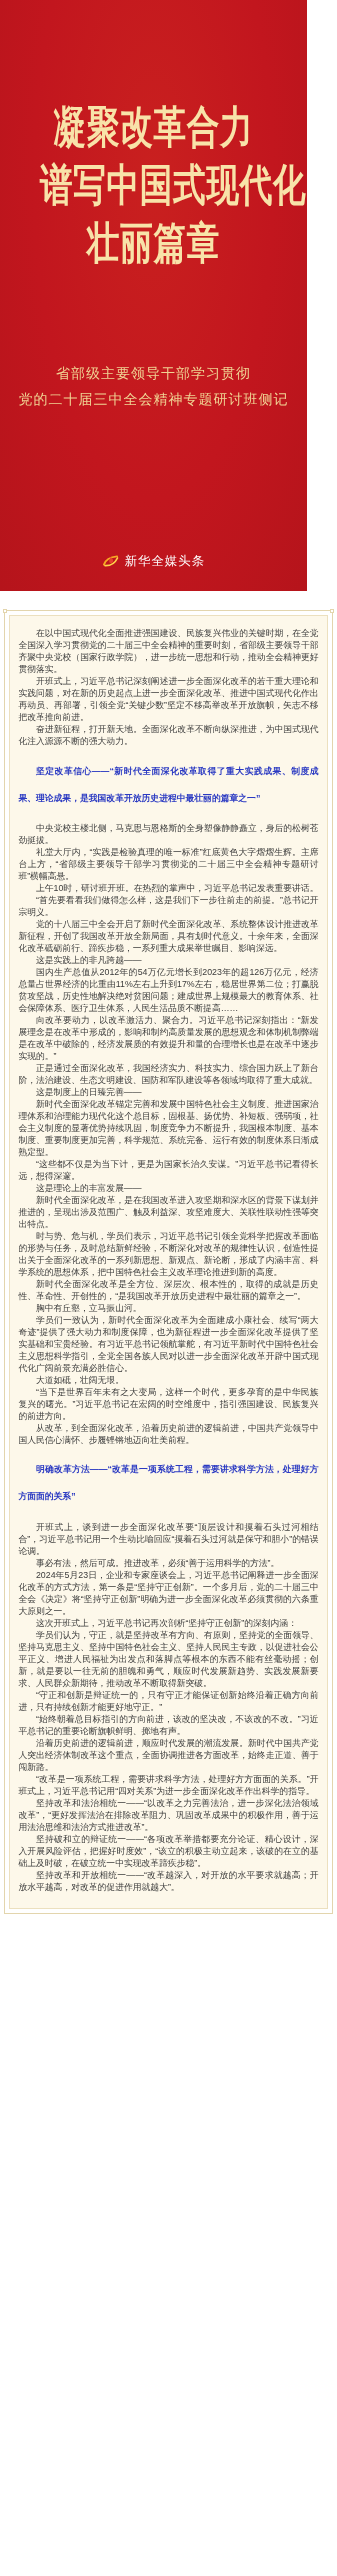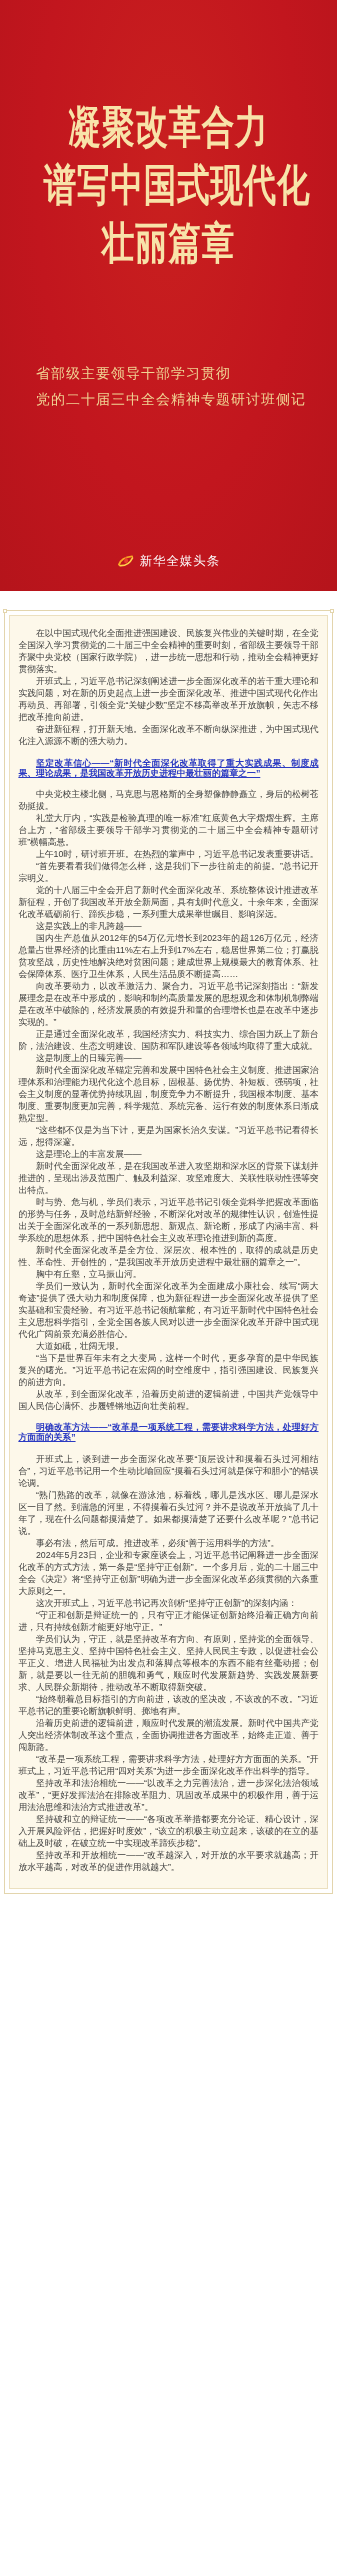--- a/index.html
+++ b/index.html
@@ -18,21 +18,21 @@
     width:337px;
     min-height:3123px;
     font-family:"Liberation Sans","DejaVu Sans",sans-serif;
     color:var(--body-text);
     margin:0 auto;
   }
 
   
   .banner{
     position:relative;
-    width:337px;
+    width:307px;
     height:591px;
     background:radial-gradient(ellipse at 50% 30%, #c9201f 0%, var(--banner-bg) 55%, #b5141b 100%);
     overflow:hidden;
   }
   .banner-title{
     padding-top:99px;
     text-align:center;
   }
   .banner-title .t-line{
     font-family:"Liberation Serif","DejaVu Serif",serif;
@@ -40,21 +40,21 @@
     font-size:44px;
     line-height:58px;
     color:var(--title-gold);
     transform:scaleX(0.74);
     transform-origin:center;
     white-space:nowrap;
     letter-spacing:1px;
   }
   .banner-subtitle{
     margin-top:87px;
-    padding-left:36px;
+    text-align:center;
   }
   .banner-subtitle .s-line{
     font-size:14px;
     line-height:26px;
     color:var(--subtitle-gold);
     letter-spacing:1px;
   }
   .banner-logo{
     position:absolute;
     left:0;right:0;
@@ -94,27 +94,26 @@
   }
   .body-para{
     font-size:8.8px;
     line-height:12px;
     text-align:justify;
     text-indent:2em;
     color:var(--body-text);
   }
   .sec-heading{
     font-size:8.8px;
-    line-height:10px;
+    line-height:27px;
     text-align:justify;
     text-indent:2em;
     font-weight:bold;
     color:var(--heading-blue);
     margin:10.3px 0;
-    text-decoration:underline;
   }
 </style>
 </head>
 <body>
 
 <div class="banner">
   <div class="banner-title">
     <div class="t-line">凝聚改革合力</div>
     <div class="t-line">谱写中国式现代化</div>
     <div class="t-line">壮丽篇章</div>
@@ -160,26 +159,25 @@
       <p class="body-para">新时代全面深化改革，是在我国改革进入攻坚期和深水区的背景下谋划并推进的，呈现出涉及范围广、触及利益深、攻坚难度大、关联性联动性强等突出特点。</p>
       <p class="body-para">时与势、危与机，学员们表示，习近平总书记引领全党科学把握改革面临的形势与任务，及时总结新鲜经验，不断深化对改革的规律性认识，创造性提出关于全面深化改革的一系列新思想、新观点、新论断，形成了内涵丰富、科学系统的思想体系，把中国特色社会主义改革理论推进到新的高度。</p>
       <p class="body-para">新时代全面深化改革是全方位、深层次、根本性的，取得的成就是历史性、革命性、开创性的，“是我国改革开放历史进程中最壮丽的篇章之一”。</p>
       <p class="body-para">胸中有丘壑，立马振山河。</p>
       <p class="body-para">学员们一致认为，新时代全面深化改革为全面建成小康社会、续写“两大奇迹”提供了强大动力和制度保障，也为新征程进一步全面深化改革提供了坚实基础和宝贵经验。有习近平总书记领航掌舵，有习近平新时代中国特色社会主义思想科学指引，全党全国各族人民对以进一步全面深化改革开辟中国式现代化广阔前景充满必胜信心。</p>
       <p class="body-para">大道如砥，壮阔无垠。</p>
       <p class="body-para">“当下是世界百年未有之大变局，这样一个时代，更多孕育的是中华民族复兴的曙光。”习近平总书记在宏阔的时空维度中，指引强国建设、民族复兴的前进方向。</p>
       <p class="body-para">从改革，到全面深化改革，沿着历史前进的逻辑前进，中国共产党领导中国人民信心满怀、步履铿锵地迈向壮美前程。</p>
       <p class="sec-heading">明确改革方法——“改革是一项系统工程，需要讲求科学方法，处理好方方面面的关系”</p>
       <p class="body-para">开班式上，谈到进一步全面深化改革要“顶层设计和摸着石头过河相结合”，习近平总书记用一个生动比喻回应“摸着石头过河就是保守和胆小”的错误论调。</p>
-      <p class="body-para">“熟门熟路的改革，就像在游泳池，标着线，哪儿是浅水区、哪儿是深水区一目了然。到湍急的河里，不得摸着石头过河？并不是说改革开放搞了几十年了，现在什么问题都摸清楚了。如果都摸清楚了还要什么改革呢？”总书记说。</p>
       <p class="body-para">事必有法，然后可成。推进改革，必须“善于运用科学的方法”。</p>
       <p class="body-para">2024年5月23日，企业和专家座谈会上，习近平总书记阐释进一步全面深化改革的方式方法，第一条是“坚持守正创新”。一个多月后，党的二十届三中全会《决定》将“坚持守正创新”明确为进一步全面深化改革必须贯彻的六条重大原则之一。</p>
       <p class="body-para">这次开班式上，习近平总书记再次剖析“坚持守正创新”的深刻内涵：</p>
+      <p class="body-para">学员们认为，守正，就是坚持改革有方向、有原则，坚持党的全面领导、坚持马克思主义、坚持中国特色社会主义、坚持人民民主专政，以促进社会公平正义、增进人民福祉为出发点和落脚点等根本的东西不能有丝毫动摇；创新，就是要以一往无前的胆魄和勇气，顺应时代发展新趋势、实践发展新要求、人民群众新期待，推动改革不断取得新突破。</p>
       <p class="body-para">“守正和创新是辩证统一的，只有守正才能保证创新始终沿着正确方向前进，只有持续创新才能更好地守正。”</p>
-      <p class="body-para">学员们认为，守正，就是坚持改革有方向、有原则，坚持党的全面领导、坚持马克思主义、坚持中国特色社会主义、坚持人民民主专政，以促进社会公平正义、增进人民福祉为出发点和落脚点等根本的东西不能有丝毫动摇；创新，就是要以一往无前的胆魄和勇气，顺应时代发展新趋势、实践发展新要求、人民群众新期待，推动改革不断取得新突破。</p>
       <p class="body-para">“始终朝着总目标指引的方向前进，该改的坚决改，不该改的不改。”习近平总书记的重要论断旗帜鲜明、掷地有声。</p>
       <p class="body-para">沿着历史前进的逻辑前进，顺应时代发展的潮流发展。新时代中国共产党人突出经济体制改革这个重点，全面协调推进各方面改革，始终走正道、善于闯新路。</p>
       <p class="body-para">“改革是一项系统工程，需要讲求科学方法，处理好方方面面的关系。”开班式上，习近平总书记用“四对关系”为进一步全面深化改革作出科学的指导。</p>
       <p class="body-para">坚持改革和法治相统一——“以改革之力完善法治，进一步深化法治领域改革”，“更好发挥法治在排除改革阻力、巩固改革成果中的积极作用，善于运用法治思维和法治方式推进改革”。</p>
       <p class="body-para">坚持破和立的辩证统一——“各项改革举措都要充分论证、精心设计，深入开展风险评估，把握好时度效”，“该立的积极主动立起来，该破的在立的基础上及时破，在破立统一中实现改革蹄疾步稳”。</p>
       <p class="body-para">坚持改革和开放相统一——“改革越深入，对开放的水平要求就越高；开放水平越高，对改革的促进作用就越大”。</p>
     </div>
 </div>
 
 

